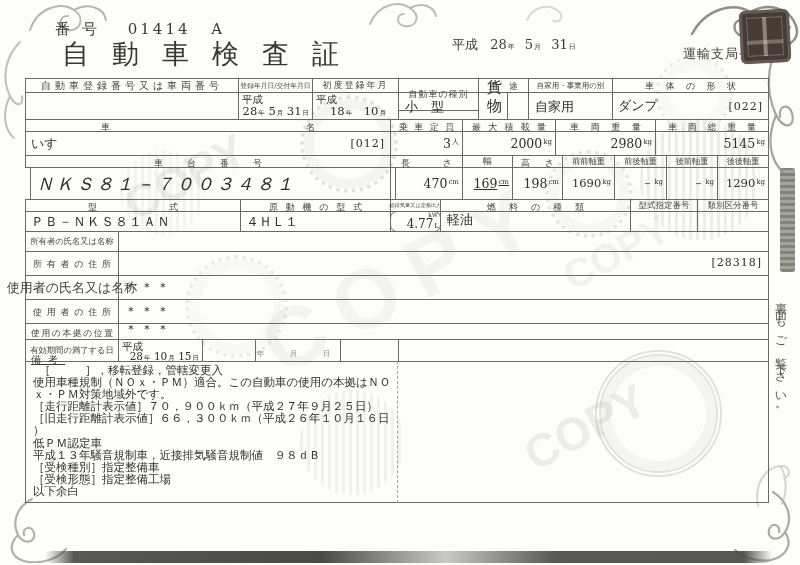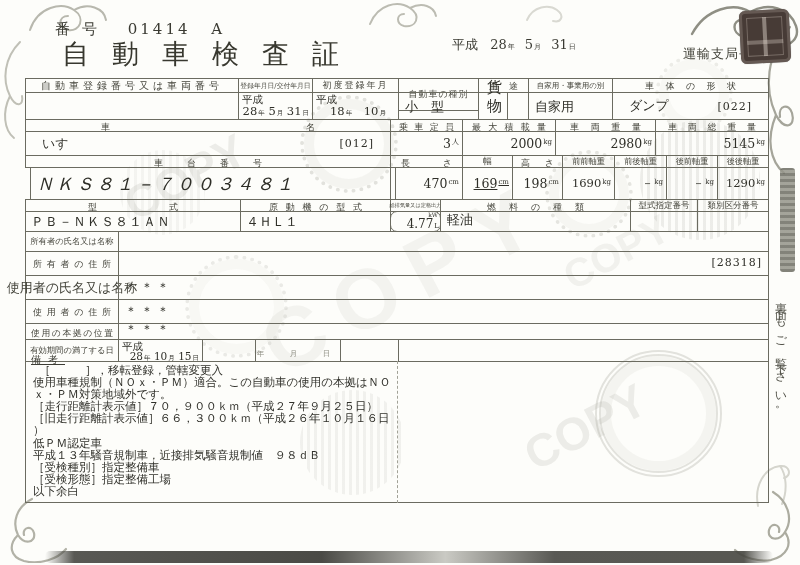--- a/index.html
+++ b/index.html
@@ -8,21 +8,21 @@
   
   .c{position:absolute;box-sizing:border-box;border:1px solid #6b6b60;background:transparent;z-index:3;}
   .l{display:flex;align-items:center;justify-content:center;font-size:9px;color:#45453c;white-space:nowrap;}
   .j{display:block;text-align:justify;text-align-last:justify;line-height:12px;}
   .v{font-size:12.5px;color:#2f2f28;}
   .vr{display:flex;align-items:center;justify-content:flex-end;padding:0 3px 1px 0;}
   .vl{display:flex;align-items:center;justify-content:flex-start;padding-left:5px;}
   .vb{display:flex;align-items:flex-end;justify-content:flex-start;padding:0 0 3px 6px;}
   .u{font-size:7px;margin-left:1px;transform:translateY(-1px);}
   .code{font-size:11px;letter-spacing:1px;}
-  .split{display:flex;align-items:center;justify-content:space-between;padding:0 16px;}
+  .split{display:flex;align-items:center;justify-content:space-between;padding:0 5px;}
   .era-date{display:block;padding:1px 3px;}
   .era{font-size:10.5px;display:block;line-height:11px;}
   .dl{display:block;font-size:11.5px;text-align:right;line-height:13px;white-space:nowrap;}
   .dl .u{font-size:6.5px;}
   
   .hdr{position:absolute;z-index:4;white-space:nowrap;}
   
   .wm{position:absolute;z-index:1;}
   .ring{border-radius:50%;border:4px dotted #dcdcd6;box-shadow:inset 0 0 0 10px rgba(205,205,198,.22);}
   .gear{border-radius:50%;background:repeating-linear-gradient(90deg,rgba(150,150,142,.20) 0 3px,rgba(0,0,0,0) 3px 7px);}

